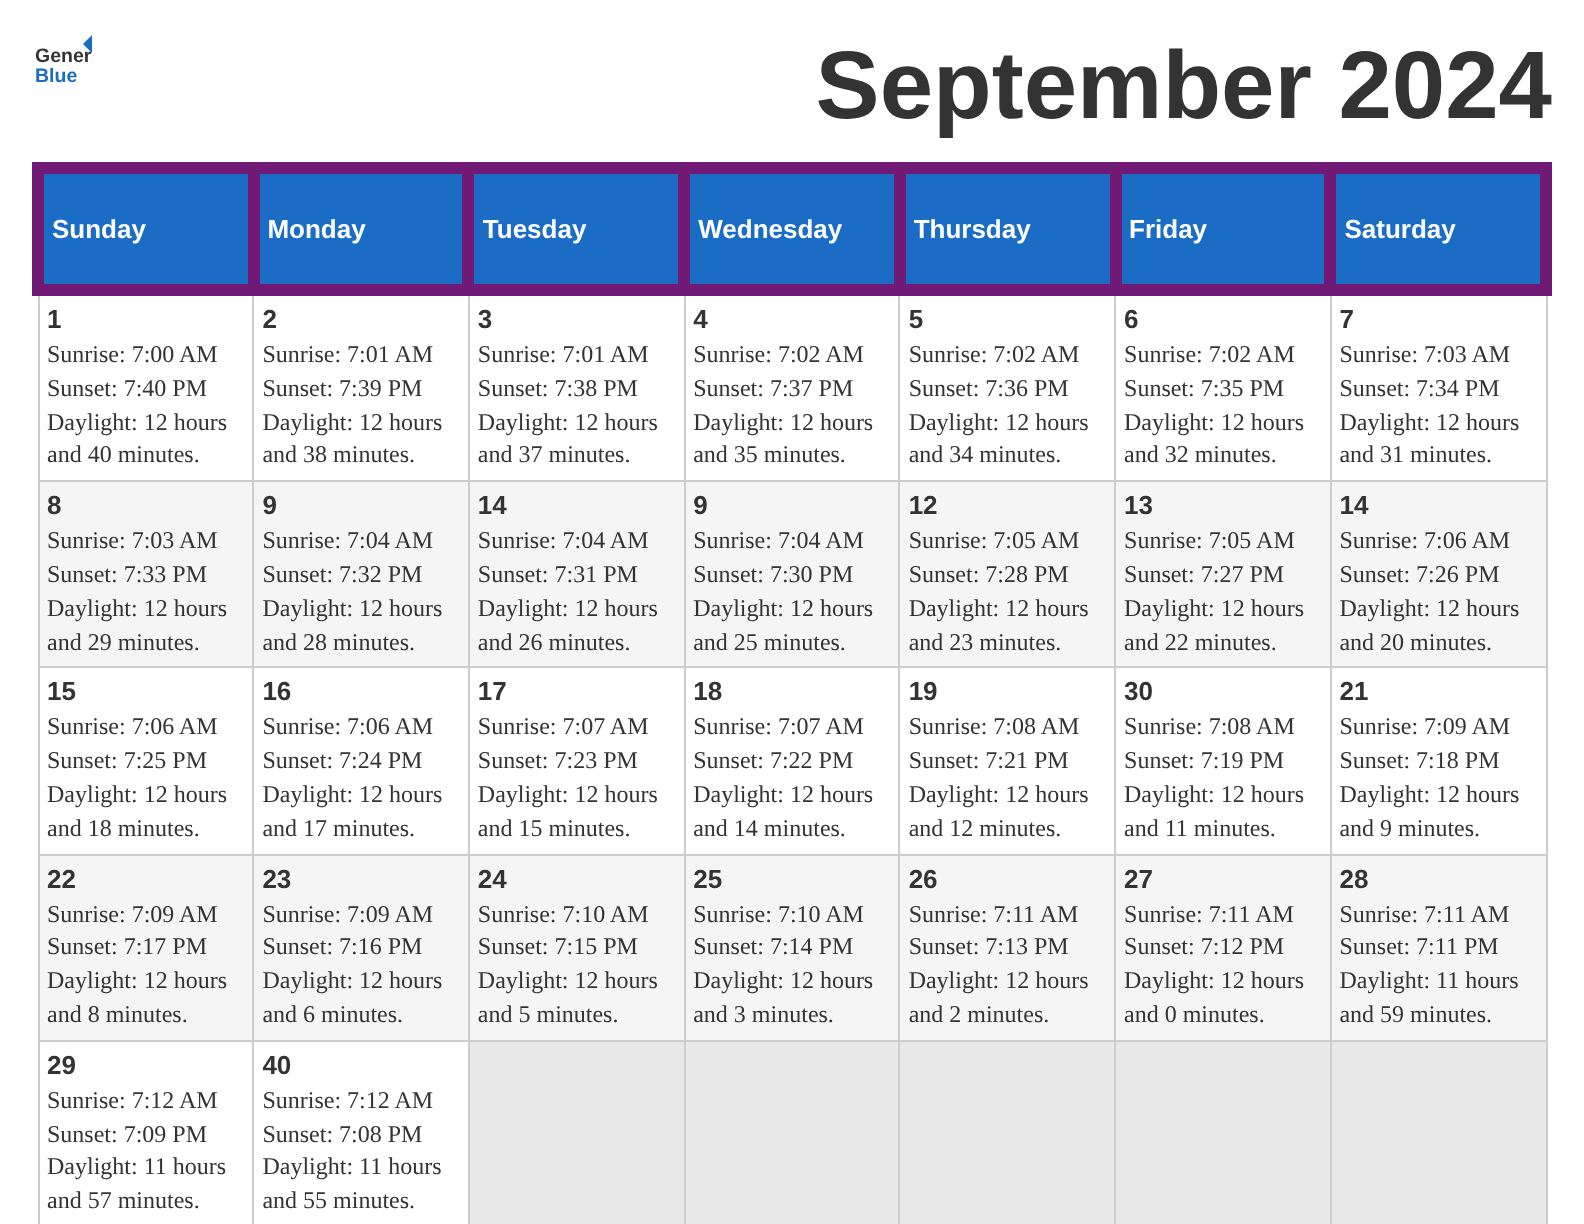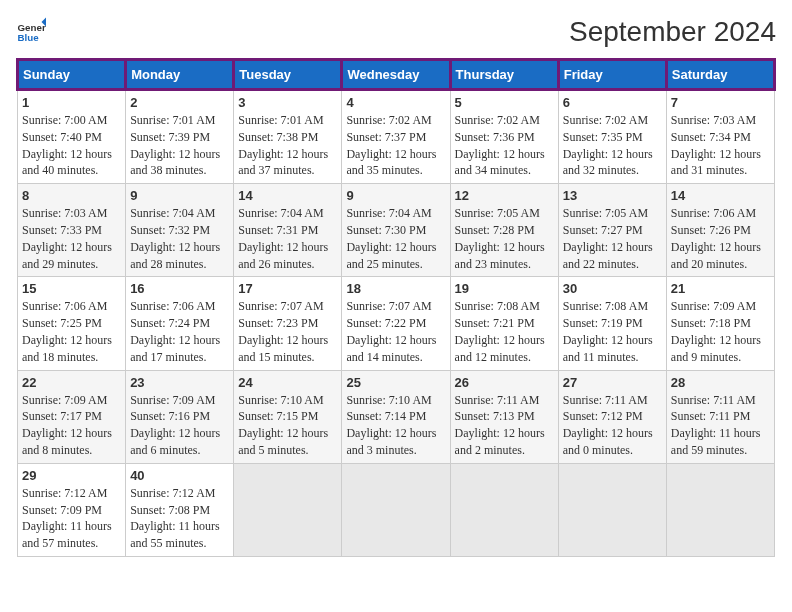--- a/index.html
+++ b/index.html
@@ -20,41 +20,41 @@
       display: flex;
       align-items: center;
       gap: 4px;
     }
     .logo-icon {
       width: 30px;
       height: 30px;
     }
     .title-area { text-align: right; }
     .cal-title {
-      font-size: 28px;
-      font-weight: normal;
+      font-size: 48px;
+      font-weight: bold;
       color: #333;
     }
     .cal-subtitle {
       font-size: 14px;
       color: #555;
     }
     table {
       width: 100%;
       border-collapse: collapse;
       font-size: 11px;
     }
     thead th {
       background: #1a6cc4;
       color: #fff;
-      padding: 6px 4px;
+      padding: 20px 4px;
       text-align: left;
       font-size: 13px;
       font-weight: bold;
-      border: 3px solid #701a75;
+      border: 6px solid #701a75;
     }
     tbody td {
       border: 1px solid #ccc;
       vertical-align: top;
       padding: 4px;
       width: calc(100% / 7);
       min-height: 70px;
     }
     tbody tr:nth-child(even) td {
       background: #f5f5f5;

